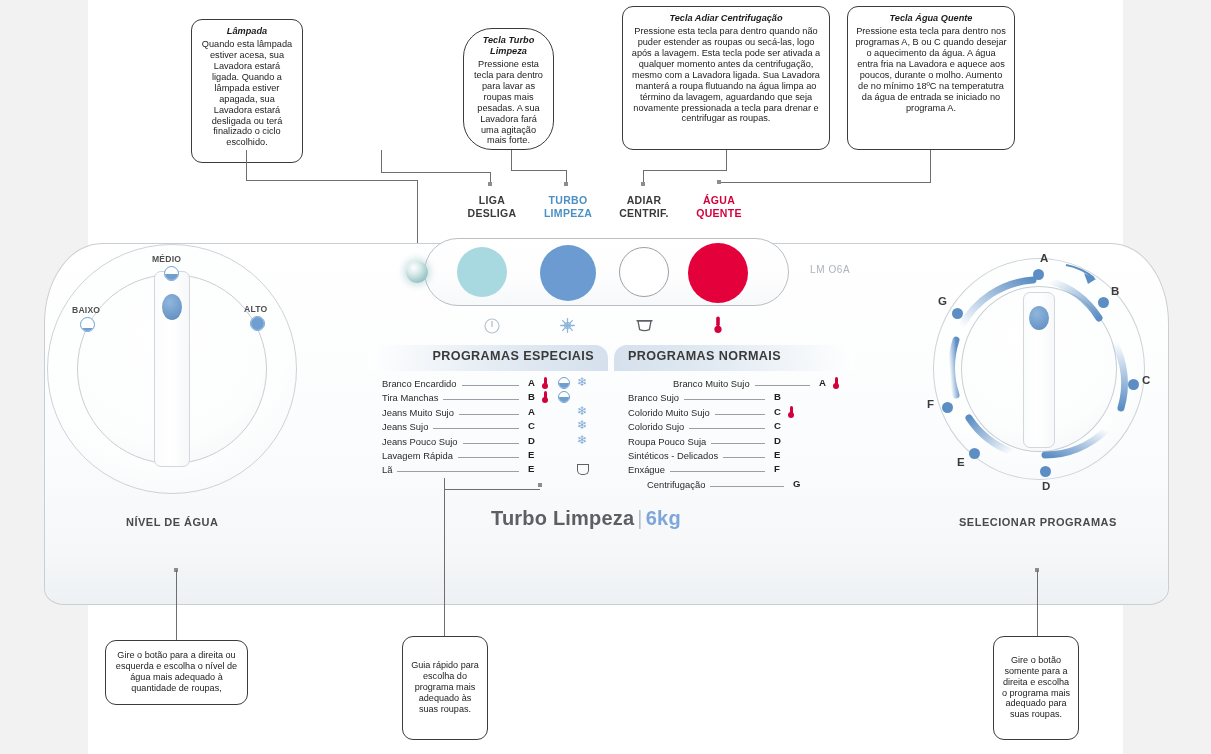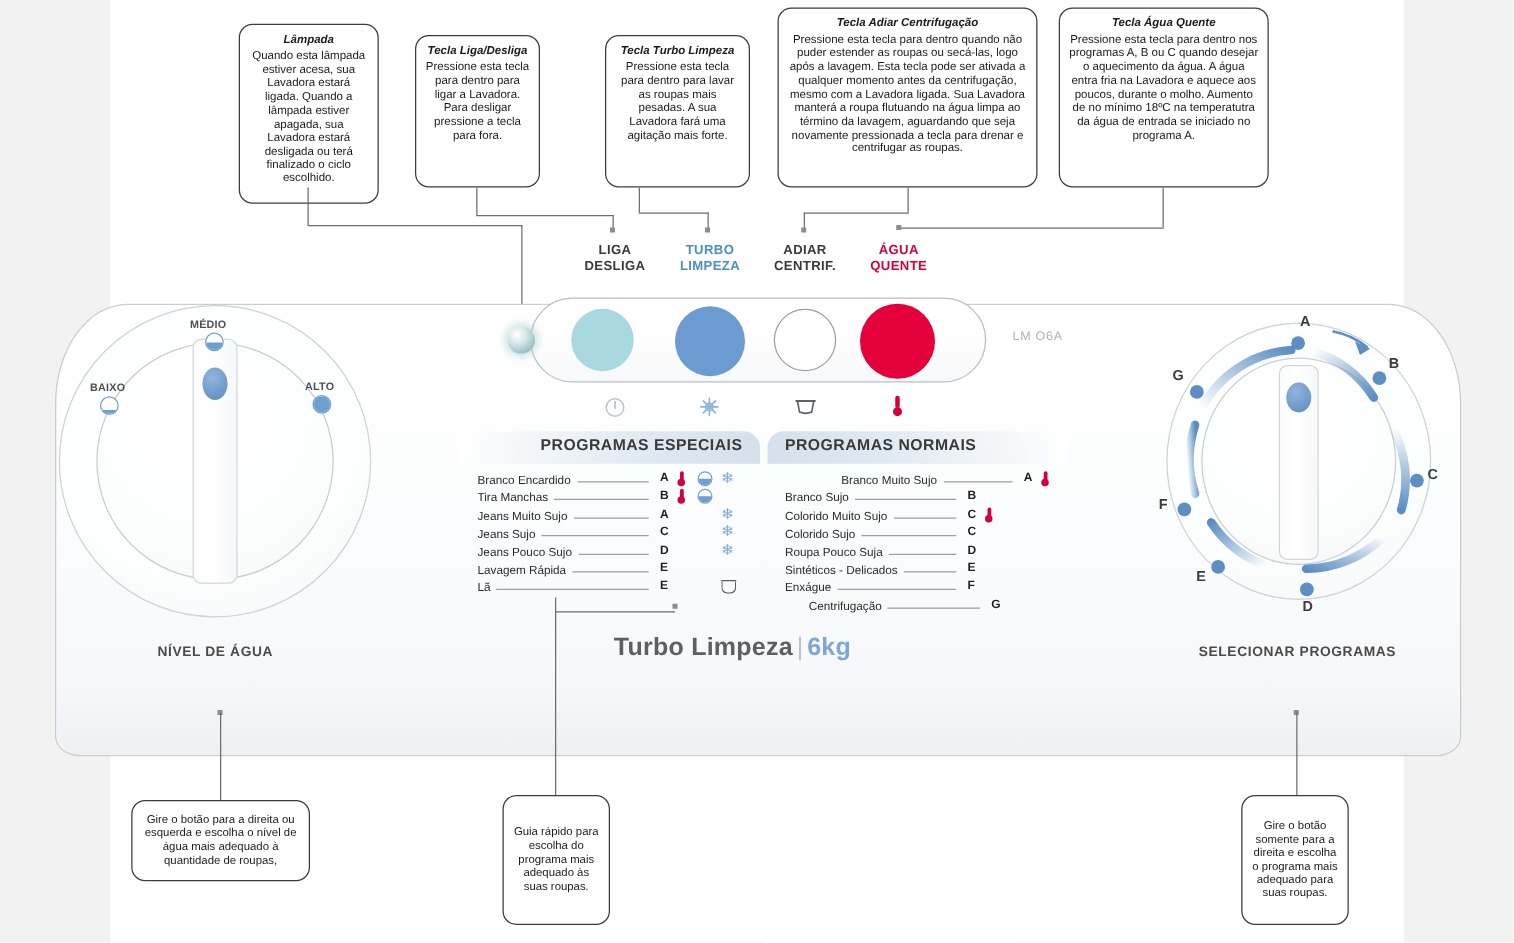--- a/index.html
+++ b/index.html
@@ -176,26 +176,22 @@
 <body>
 
 <div id="stage">
   <div id="whitesheet"></div>
 
   <div class="callout c-top" style="left:191px; top:19px; width:112px; height:144px;">
     <span class="ctitle">Lâmpada</span>
     <span class="cbody">Quando esta lâmpada estiver acesa, sua Lavadora estará ligada. Quando a lâmpada estiver apagada, sua Lavadora estará desligada ou terá finalizado o ciclo escolhido.</span>
   </div>
 
-  <div class="callout c-top" style="left:332px; top:28px; width:100px; height:122px;">
-    <span class="ctitle">Tecla Liga/Desliga</span>
-    <span class="cbody">Pressione esta tecla para dentro para ligar a Lavadora. Para desligar pressione a tecla para fora.</span>
-  </div>
-
-  <div class="callout c-top" style="left:484px; top:28px; width:116px; height:122px;">
+
+  <div class="callout c-top" style="left:463px; top:28px; width:91px; height:122px;border-radius:29px;">
     <span class="ctitle">Tecla Turbo Limpeza</span>
     <span class="cbody">Pressione esta tecla para dentro para lavar as roupas mais pesadas. A sua Lavadora fará uma agitação mais forte.</span>
   </div>
 
   <div class="callout c-top" style="left:622px; top:6px; width:208px; height:144px;">
     <span class="ctitle">Tecla Adiar Centrifugação</span>
     <span class="cbody">Pressione esta tecla para dentro quando não puder estender as roupas ou secá-las, logo após a lavagem. Esta tecla pode ser ativada a qualquer momento antes da centrifugação, mesmo com a Lavadora ligada. Sua Lavadora manterá a roupa flutuando na água limpa ao término da lavagem, aguardando que seja novamente pressionada a tecla para drenar e centrifugar as roupas.</span>
   </div>
 
   <div class="callout c-top" style="left:847px; top:6px; width:168px; height:144px;">

